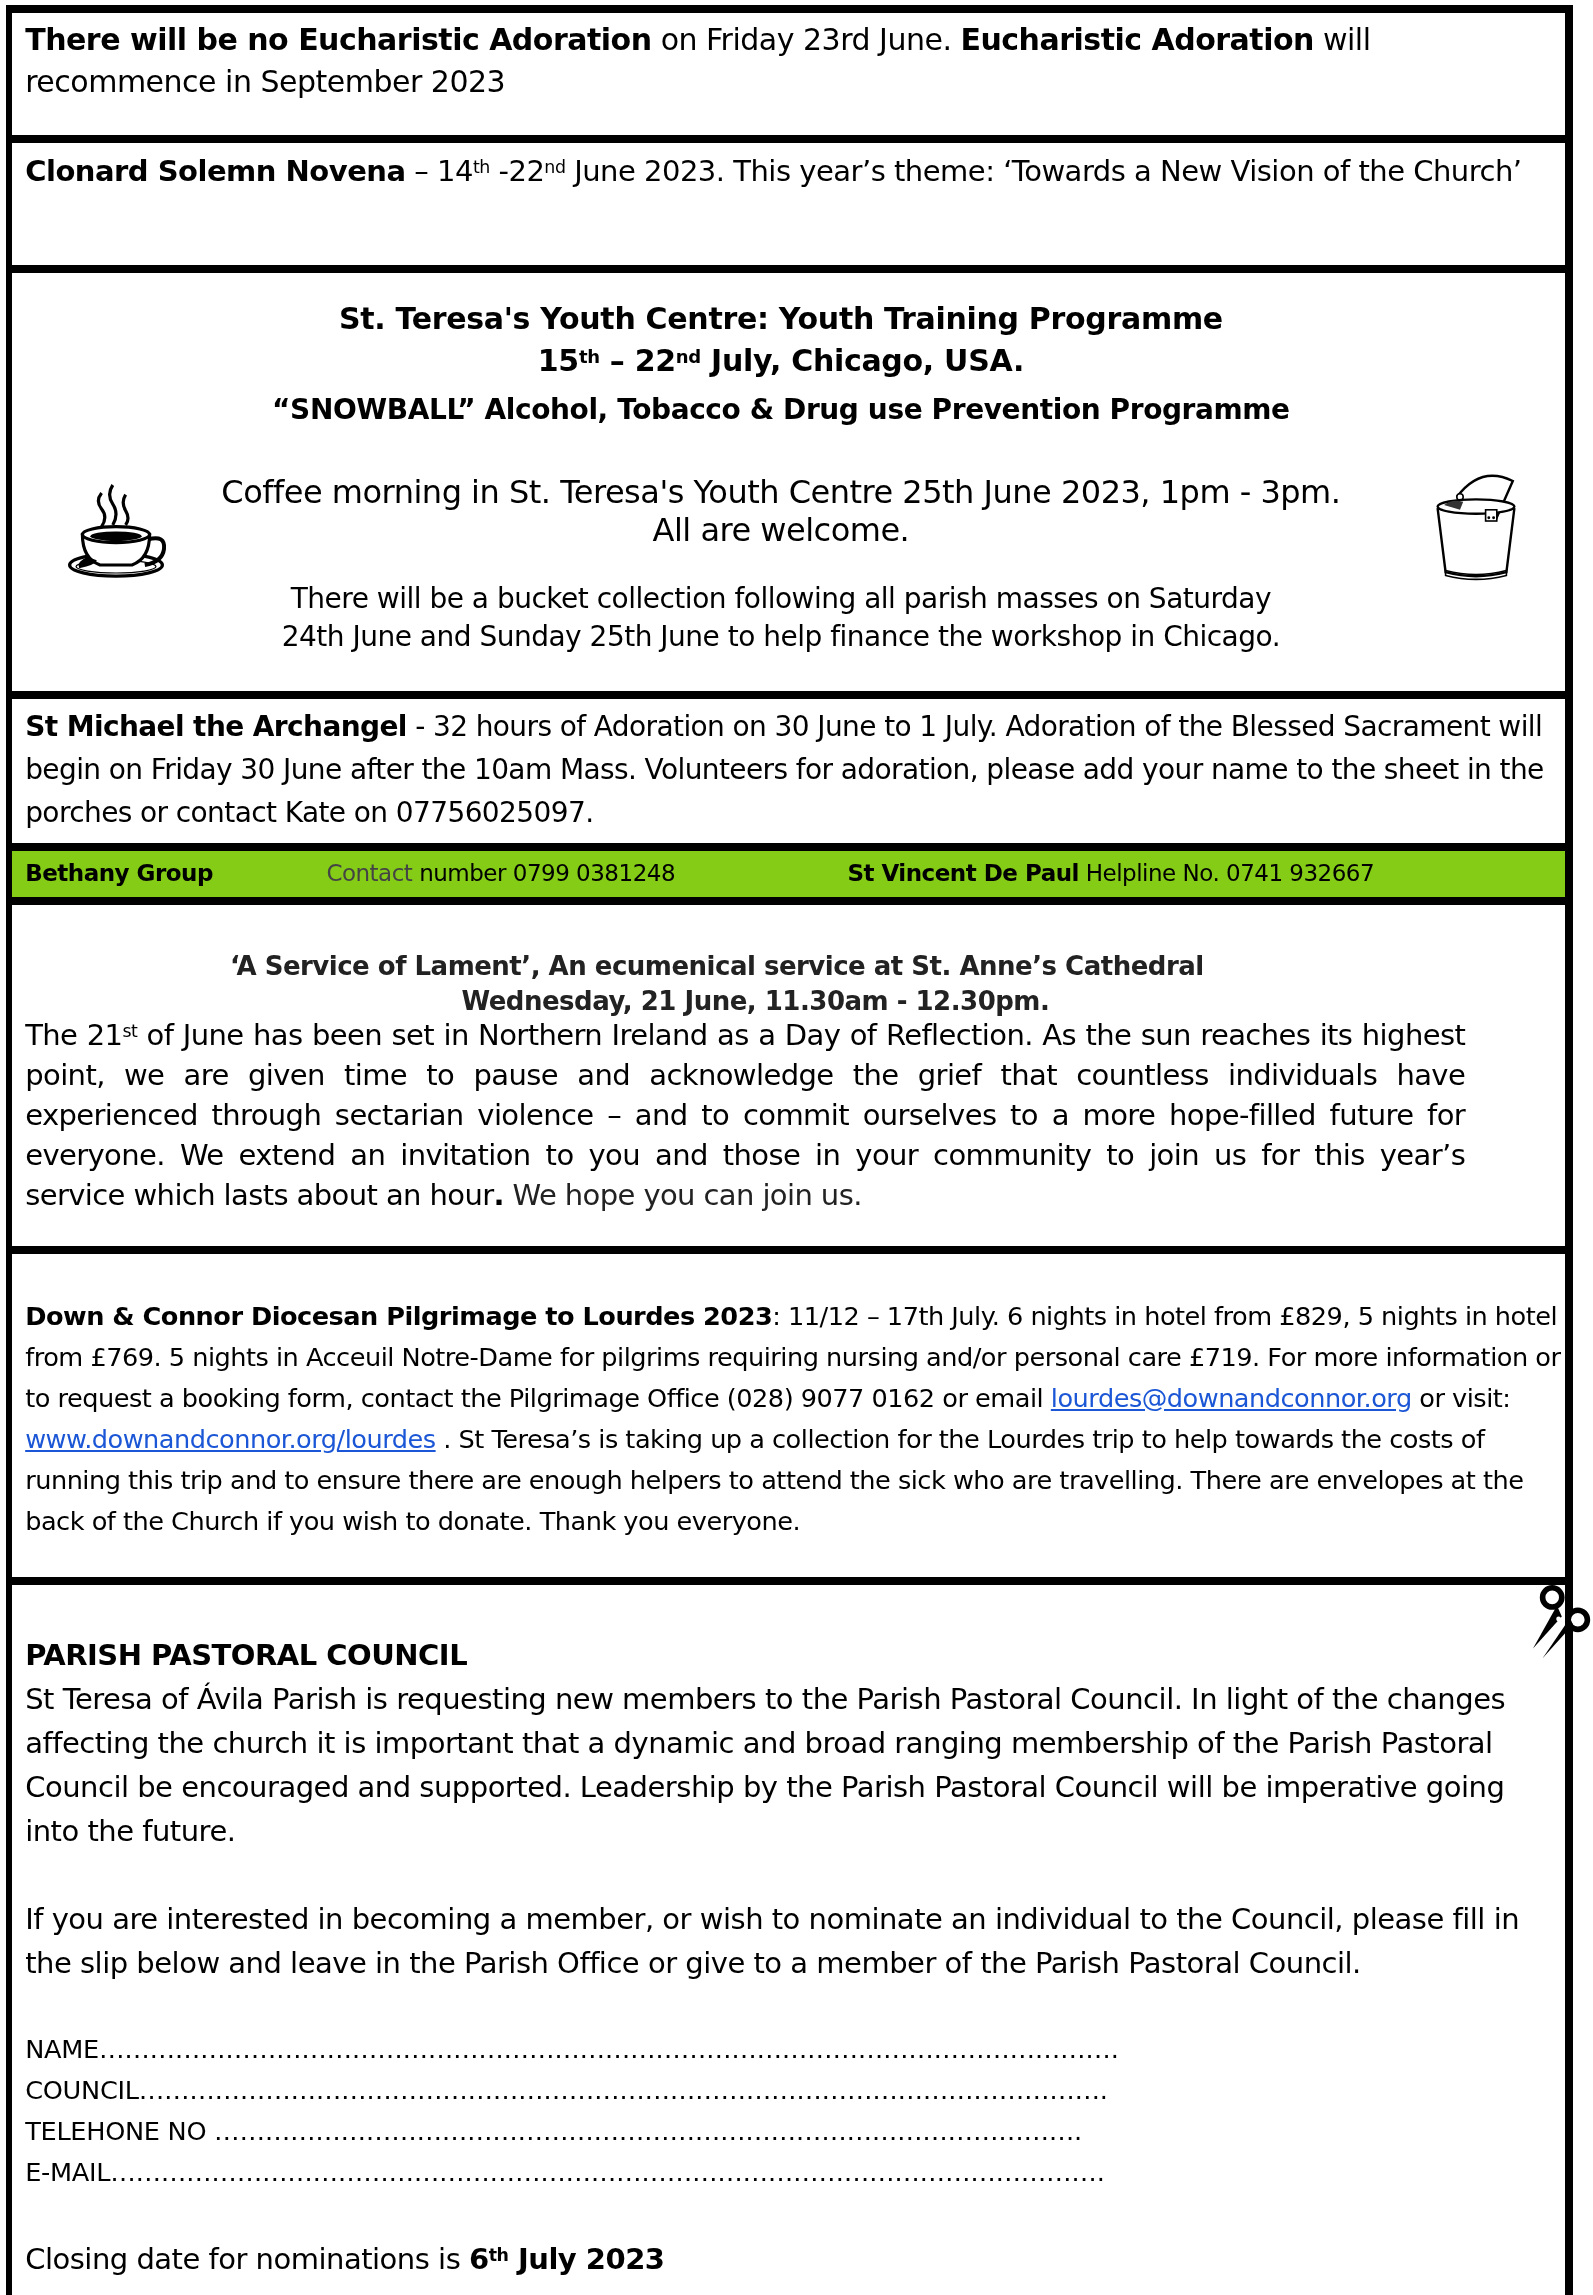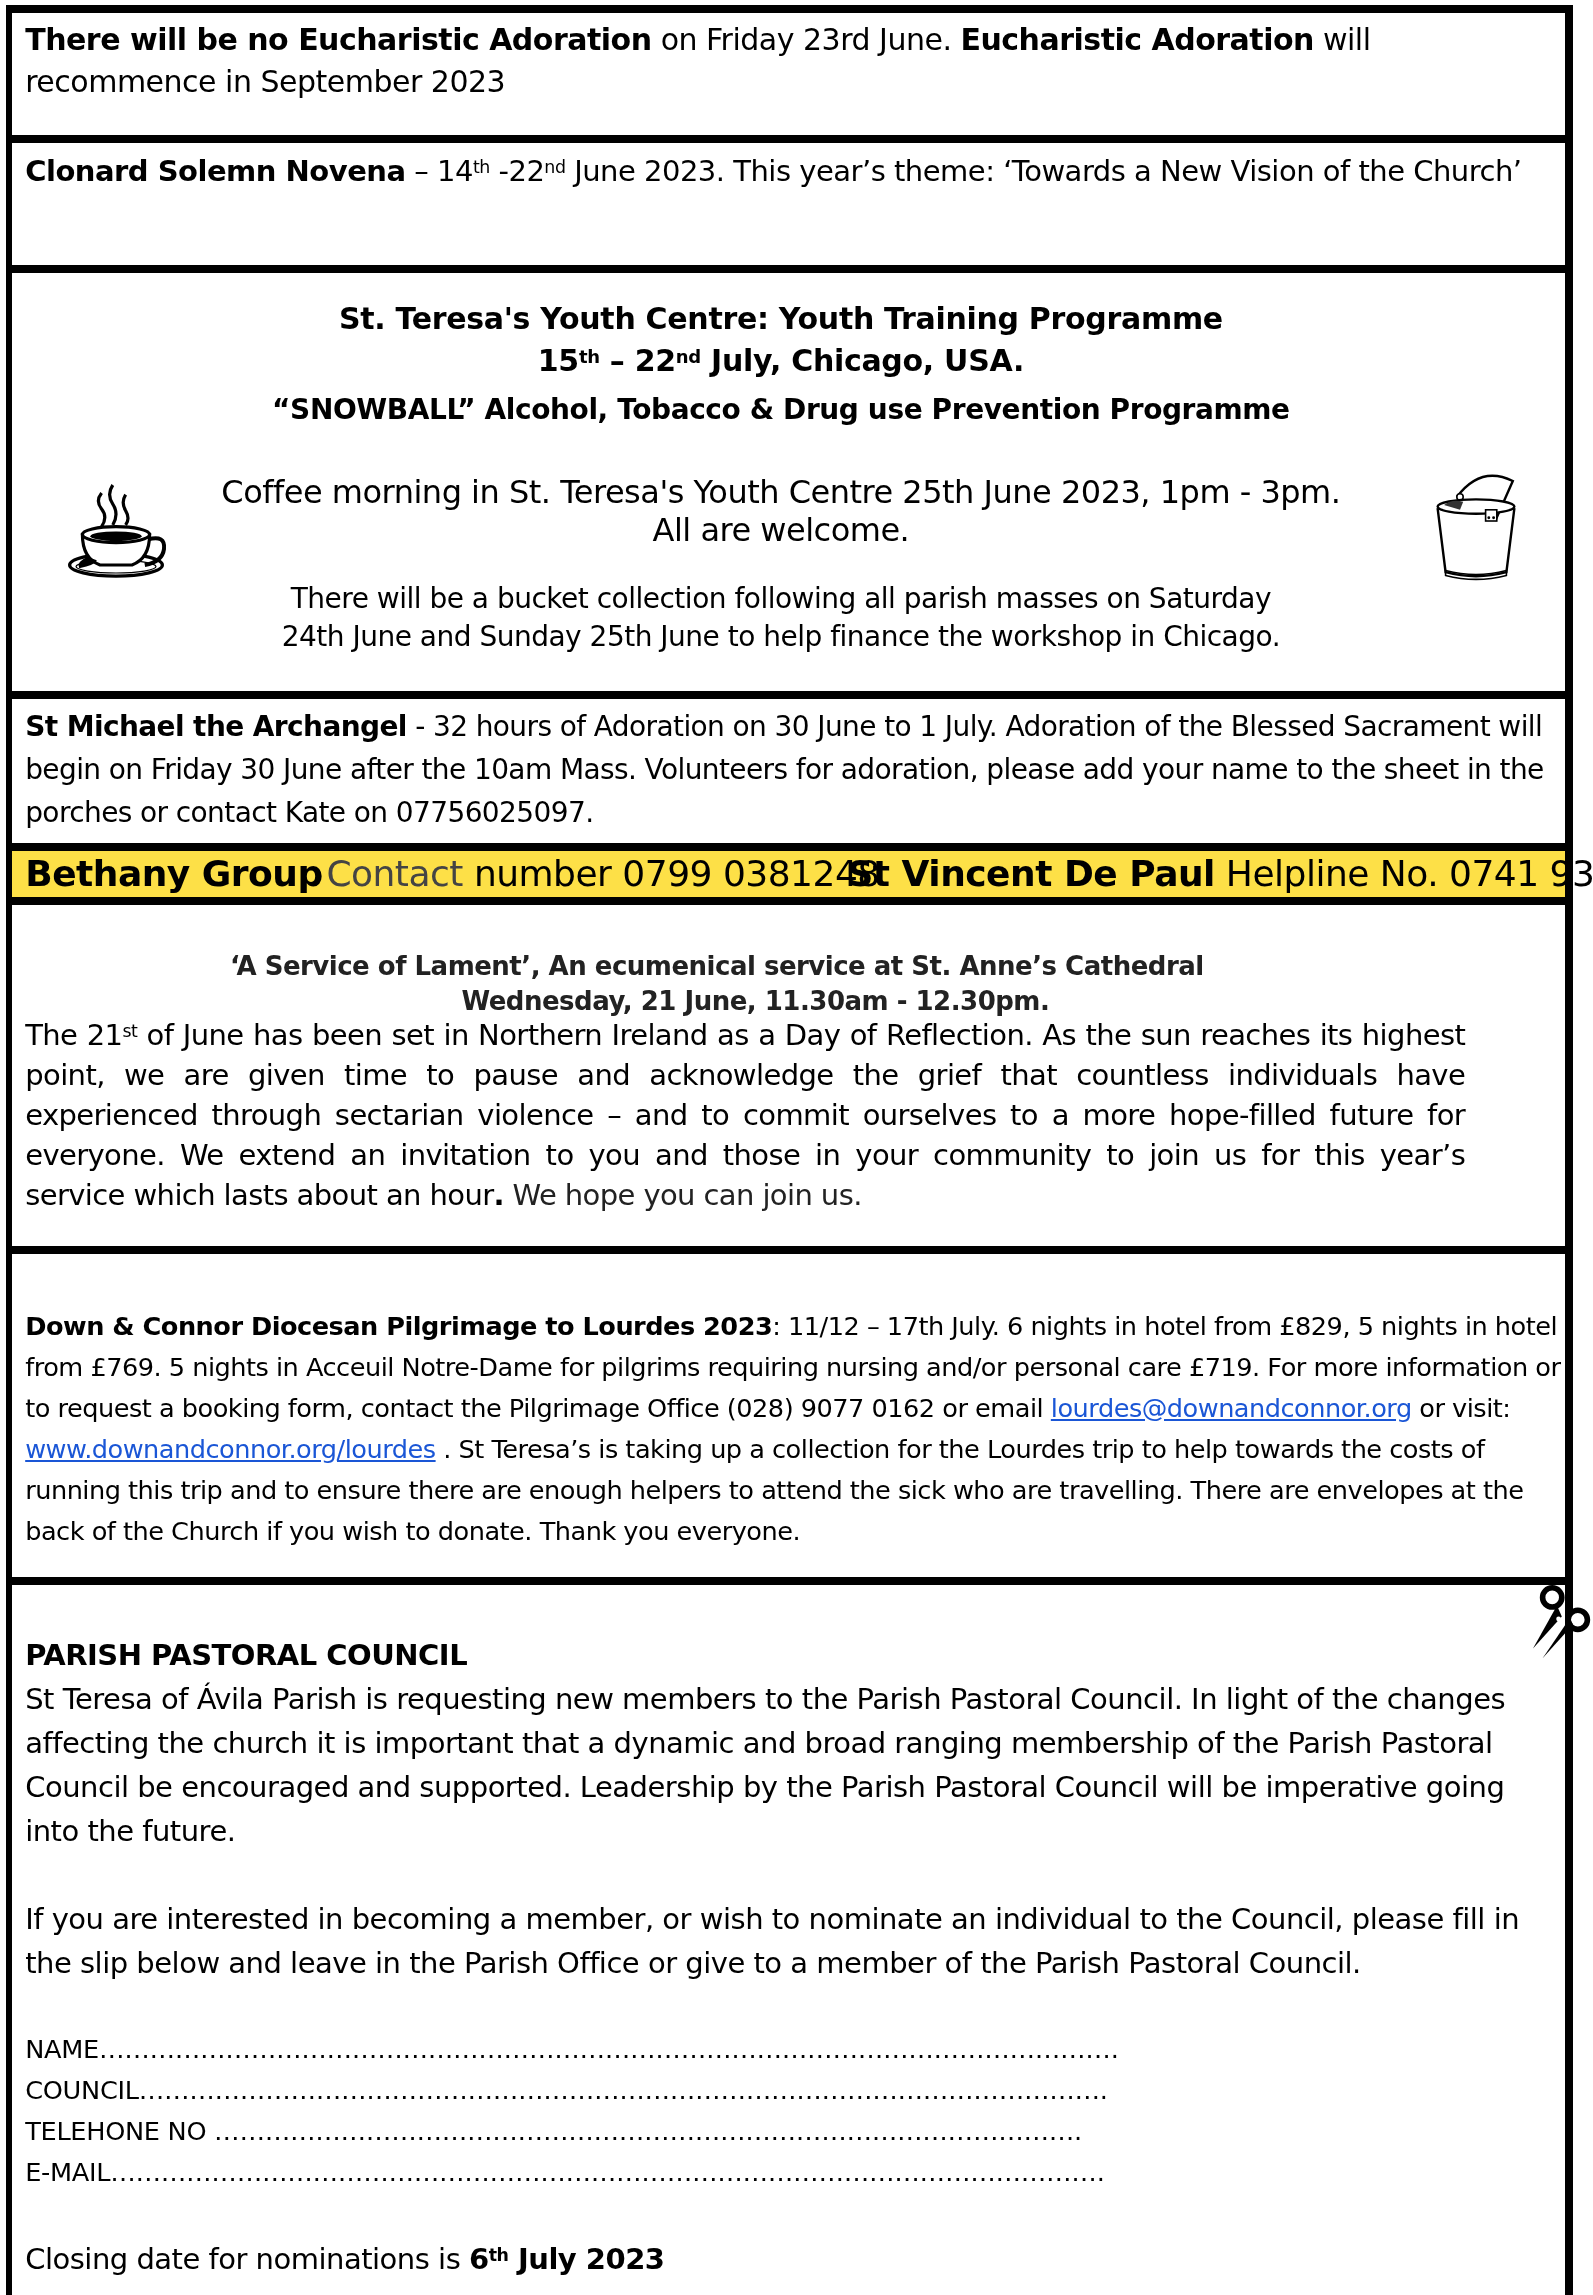--- a/index.html
+++ b/index.html
@@ -41,38 +41,38 @@
   .bucket-icon { position: absolute; left: 1416px; top: 192px; width: 96px; height: 120px; }
 
   
   #b4 { height: 152px; }
   #b4 .pad { font-size: 28px; line-height: 43px; padding-top: 6.4px; letter-spacing: -0.6px; }
 
   
   #b5 { height: 54px; }
   .bethany-row {
     position: absolute; left: 0; right: 0; top: 0; bottom: 0;
-    background: #fde047; font-size: 36px; line-height: 45px; padding-left: 12.8px; white-space: nowrap;
+    background: #84cc16; font-size: 23px; line-height: 45px; padding-left: 12.8px; white-space: nowrap;
     letter-spacing: -0.5px;
   }
   .gray { color: #444; }
   .bethany-row .seg2 { position: absolute; left: 314px; top: 0; }
   .bethany-row .seg3 { position: absolute; left: 835px; top: 0; }
 
   
   #b6 { height: 349px; }
   .lament-head { position: absolute; left: 0; right: 0; text-align: center; font-weight: bold; color: #222; font-size: 26px; line-height: 37px; letter-spacing: -0.5px; }
   .lament-head.h1 { top: 43px; left: -144px; }
   .lament-head.h2 { top: 78px; left: -67px; }
   .lament-body { position: absolute; left: 12.8px; width: 1440px; top: 110px; font-size: 29px; line-height: 40px; text-align: justify; letter-spacing: -0.6px; }
   .lament-body .soft { color: #222; }
 
   
   #b7 { height: 331px; }
-  #b7 .pad { position: absolute; top: 52px; left: 0; width: 1544px; font-size: 25.6px; line-height: 41px; letter-spacing: -0.5px; padding-top: 0; }
+  #b7 .pad { position: absolute; top: 42px; left: 0; width: 1544px; font-size: 25.6px; line-height: 41px; letter-spacing: -0.5px; padding-top: 0; }
   a.link { color: #1a56d6; text-decoration: underline; }
 
   
   #b8 { height: 886px; border-right-color: #000; }
   .ppc { position: absolute; left: 12.8px; top: 48px; width: 1536px; font-size: 29px; line-height: 44px; letter-spacing: -0.5px; }
   .ppc .title { font-weight: bold; }
   .ppc .gap { height: 44px; }
   .form-line { font-size: 25.6px; line-height: 41px; letter-spacing: -0.3px; }
   .scissors-icon { position: absolute; right: -32px; top: -9.6px; width: 72px; height: 88px; }
 </style>

